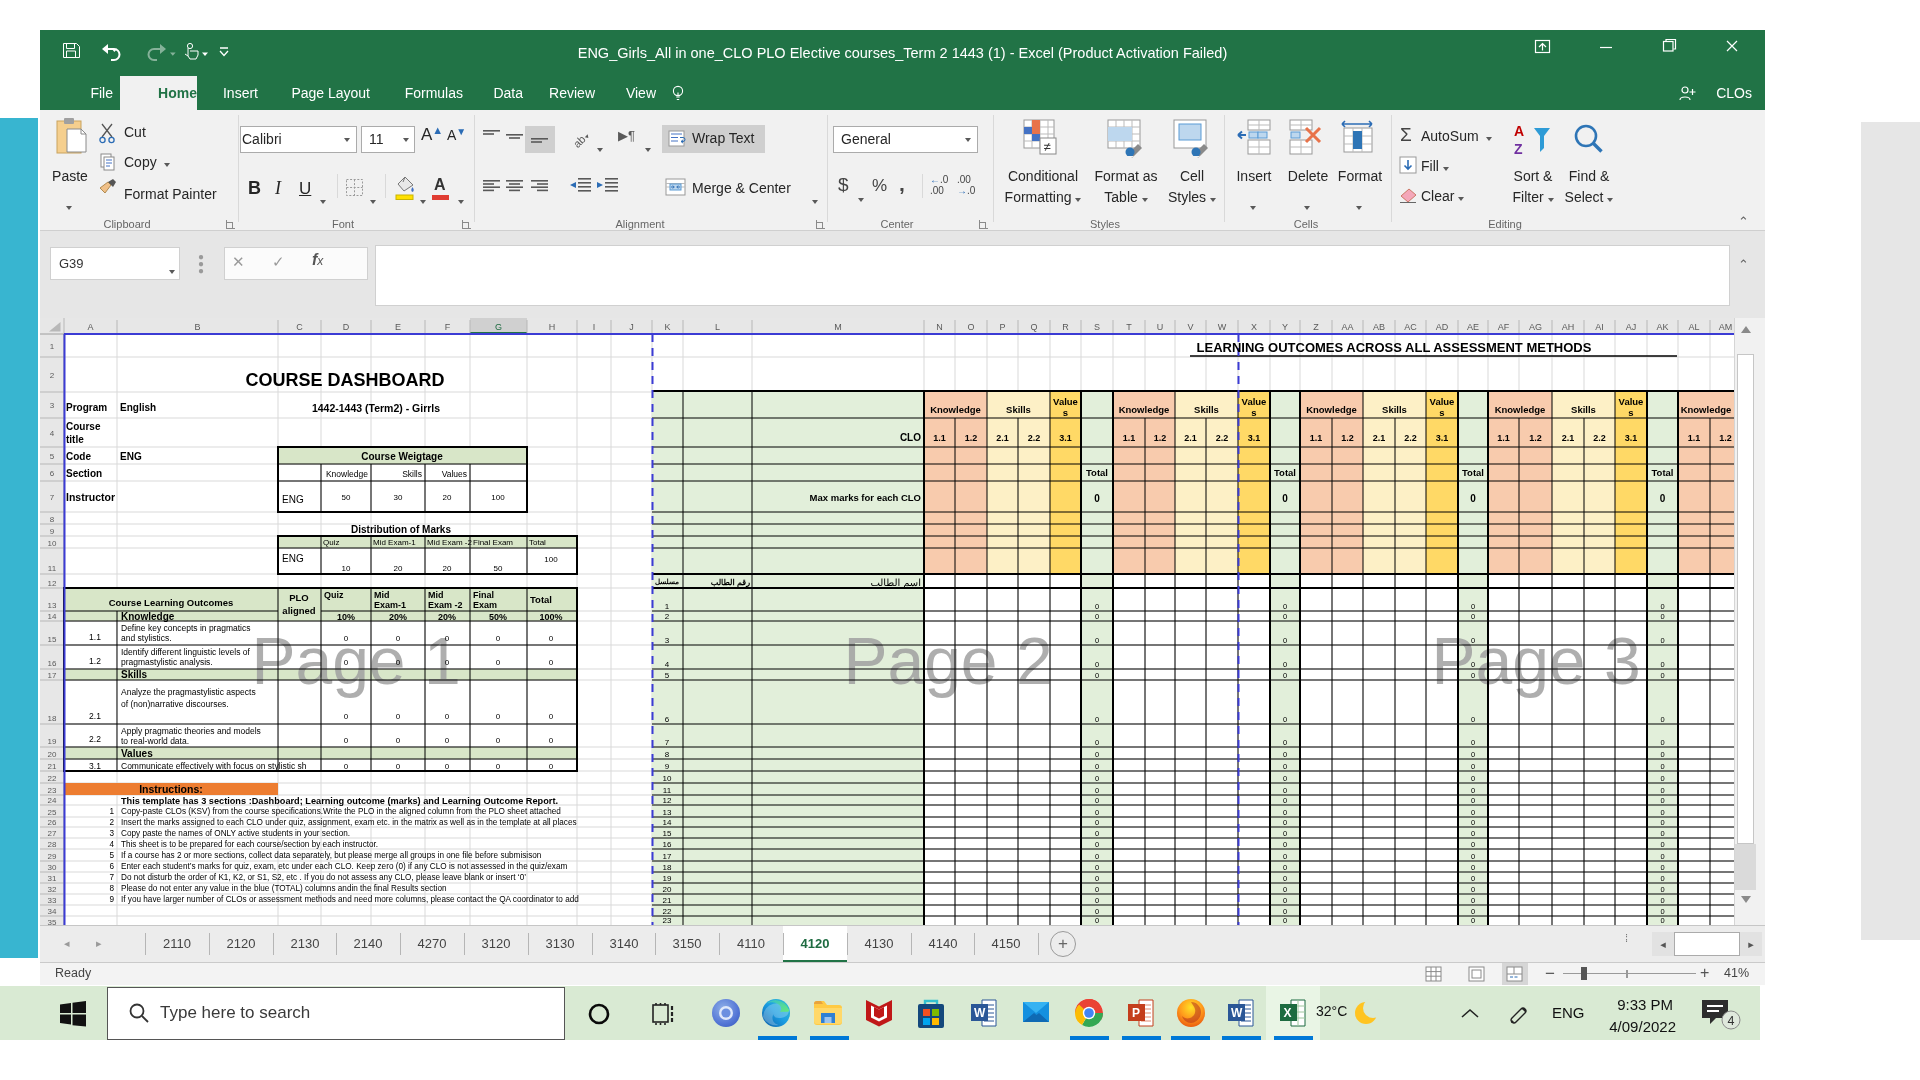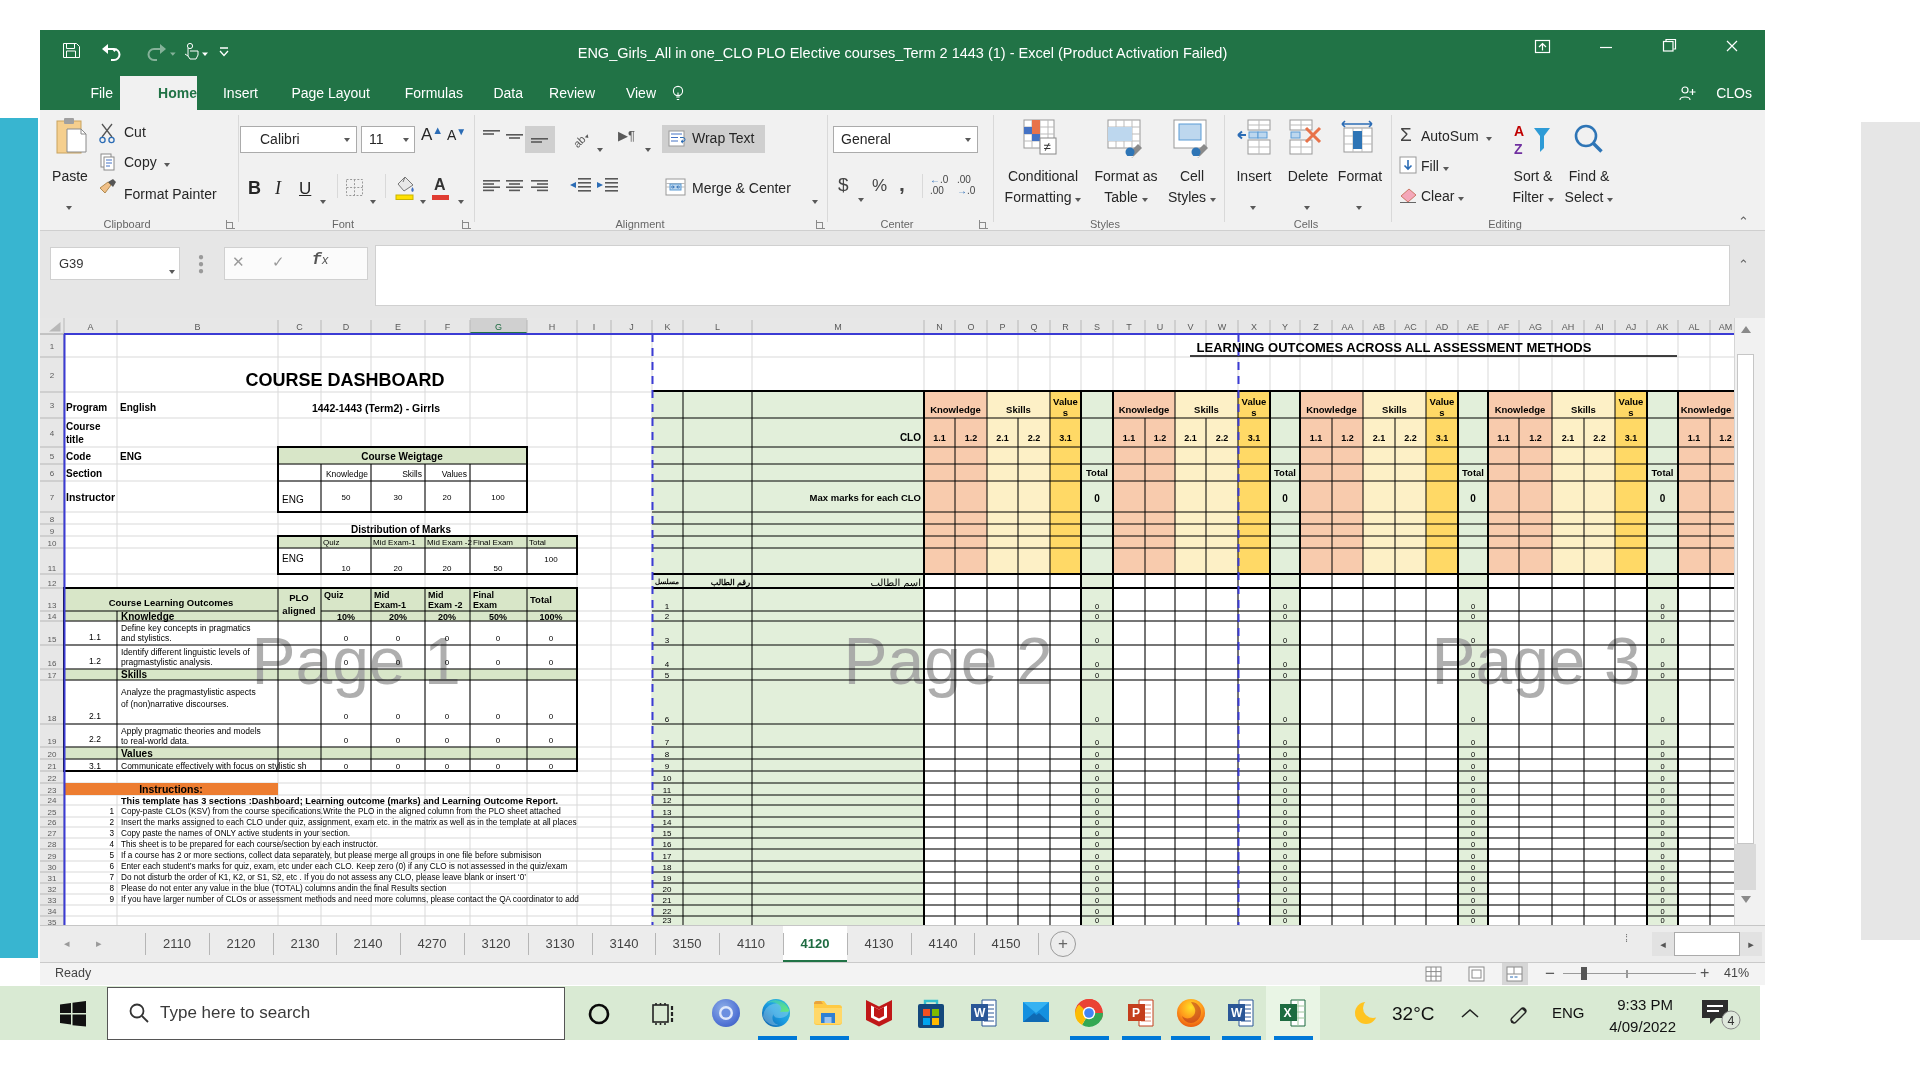--- a/index.html
+++ b/index.html
@@ -127,21 +127,21 @@
         <path d="M8 38 h6 M8 41 h6 M8 44 h4" stroke="#4472c4" stroke-width="1"></path>
       </g>
       <g>
         <path d="M2 66 l8 -6 l3 3 l-6 8 z" fill="#f0c088" stroke="#b08a50"></path>
         <path d="M10 60 l5 -3 l3 3 l-3 5 z" fill="#555"></path>
       </g>
     </svg>
     <div class="rbtxt" style="left:84px;top:14px">Cut</div>
     <div class="rbtxt" style="left:84px;top:44px">Copy&nbsp;&nbsp;<span class="dar"></span></div>
     <div class="rbtxt" style="left:84px;top:76px">Format Painter</div>
-    <div class="combo" style="left:200px;top:16px;width:117px;height:27px;line-height:25px;padding-left:19px">Calibri<span style="position:absolute;right:6px;top:11px" class="dar"></span></div>
+    <div class="combo" style="left:200px;top:16px;width:117px;height:27px;line-height:25px;padding-left:1px">Calibri<span style="position:absolute;right:6px;top:11px" class="dar"></span></div>
     <div class="combo" style="left:321px;top:16px;width:54px;height:27px;line-height:25px;padding-left:7px">11<span style="position:absolute;right:5px;top:11px" class="dar"></span></div>
     <div class="rbtxt" style="left:381px;top:14px;font-size:17px">A<span style="font-size:11px;vertical-align:6px;color:#2b6cb5">▲</span></div>
     <div class="rbtxt" style="left:407px;top:16px;font-size:14px">A<span style="font-size:10px;vertical-align:5px;color:#2b6cb5">▼</span></div>
     <div class="rbtxt" style="left:208px;top:68px;font-size:18px;font-weight:bold">B</div>
     <div class="rbtxt" style="left:235px;top:68px;font-size:18px;font-style:italic;font-family:'Liberation Serif',serif">I</div>
     <div class="rbtxt" style="left:259px;top:69px;font-size:17px;text-decoration:underline">U</div>
     <div class="a" style="left:280px;top:80px"><span class="dar"></span></div>
     <div class="a" style="left:297px;top:64px;width:1px;height:24px;background:#d9d9d9"></div>
     <svg class="a" style="left:305px;top:68px" width="20" height="20" xmlns="http://www.w3.org/2000/svg">
       <g fill="none" stroke="#9a9a9a" stroke-dasharray="2 1.6">
@@ -328,21 +328,21 @@
     <div class="rbtxt" style="left:1516px;top:79px;width:66px;text-align:center">Select <span class="dar"></span></div>
     <div class="a" style="left:1698px;top:104px;font-size:13px;color:#666">⌃</div>
   </div>
 <div class="a" id="fbar">
     <div class="a" style="left:10px;top:16px;width:130px;height:33px;background:#fff;border:1px solid #d0d0d0;font-size:13px;color:#333;line-height:31px;padding-left:8px">G39</div>
     <div class="a" style="left:129px;top:29px"><span class="dar"></span></div>
     <div class="a" style="left:158px;top:22px;color:#9a9a9a;font-size:10px;line-height:7px">●<br>●<br>●</div>
     <div class="a" style="left:184px;top:16px;width:144px;height:33px;background:#fbfbfb;border:1px solid #d0d0d0"></div>
     <div class="a" style="left:192px;top:22px;font-size:15px;color:#9a9a9a">✕</div>
     <div class="a" style="left:232px;top:22px;font-size:15px;color:#9a9a9a">✓</div>
-    <div class="a" style="left:272px;top:20px;font-size:16px;color:#555;font-style:italic;font-family:Liberation Mono, monospace"><b><i>f</i></b><i style="font-size:12px">x</i></div>
+    <div class="a" style="left:272px;top:20px;font-size:16px;color:#555;font-style:italic;font-family:Liberation Sans, sans-serif"><b><i>f</i></b><i style="font-size:12px">x</i></div>
     <div class="a" style="left:335px;top:14px;width:1355px;height:61px;background:#fff;border:1px solid #d0d0d0"></div>
     <div class="a" style="left:1698px;top:26px;font-size:13px;color:#666">⌃</div>
   </div>
 <svg width="1694" height="607" viewBox="40 318 1694 607" style="position:absolute;left:40px;top:318px" xmlns="http://www.w3.org/2000/svg">
     <rect x="40" y="318" width="1694" height="607" fill="#fff"></rect>
     <rect x="40" y="318" width="1694" height="16" fill="#e7e7e7"></rect>
     <rect x="40" y="334" width="24" height="591" fill="#e7e7e7"></rect>
     <path d="M60.5 322 L60.5 331.5 L49 331.5 Z" fill="#b8b8b8"></path>
     <rect x="470" y="318" width="57" height="16" fill="#d0d0d0"></rect>
     <line x1="470" y1="333" x2="527" y2="333" stroke="#217346" stroke-width="2"></line>
@@ -1214,21 +1214,21 @@
 <div class="ul" style="left:810px;width:39px"></div>
 <div class="ul" style="left:1070px;width:39px"></div>
 <div class="ul" style="left:1122px;width:39px"></div>
 <div class="ul" style="left:1171px;width:39px"></div>
 <div class="ul" style="left:1222px;width:39px"></div>
 <div class="ul" style="left:1274px;width:39px"></div>
 <svg class="a" style="left:1352px;top:998px" width="30" height="30" xmlns="http://www.w3.org/2000/svg">
     <circle cx="14" cy="15" r="11" fill="#ffc421"></circle>
     <circle cx="21" cy="10" r="10" fill="#d9ead3"></circle>
   </svg>
-<div class="wtxt" style="left:1392px;top:1003px;font-size:19px">32°C</div>
+<div class="wtxt" style="left:1316px;top:1003px;font-size:14px">32°C</div>
 <svg class="a" style="left:1459px;top:1006px" width="22" height="16" xmlns="http://www.w3.org/2000/svg">
     <path d="M3 11 L11 4 L19 11" stroke="#222" stroke-width="1.6" fill="none"></path>
   </svg>
 <svg class="a" style="left:1508px;top:1004px" width="24" height="22" xmlns="http://www.w3.org/2000/svg">
     <path d="M4 18 q-2 -2 0 -4 l9 -9 q2 -2 4 0 t0 4 l-9 9 q-2 2 -4 0 z M14 4 l4 4" stroke="#222" stroke-width="1.4" fill="none"></path>
     <path d="M3 19 l3 -1 l-2 -2 z" fill="#222"></path>
   </svg>
 <div class="wtxt" style="left:1552px;top:1004px;font-size:15px">ENG</div>
 <div class="wtxt" style="left:1601px;top:996px;width:72px;text-align:right;font-size:15px">9:33 PM</div>
 <div class="wtxt" style="left:1596px;top:1018px;width:80px;text-align:right;font-size:15px">4/09/2022</div>

